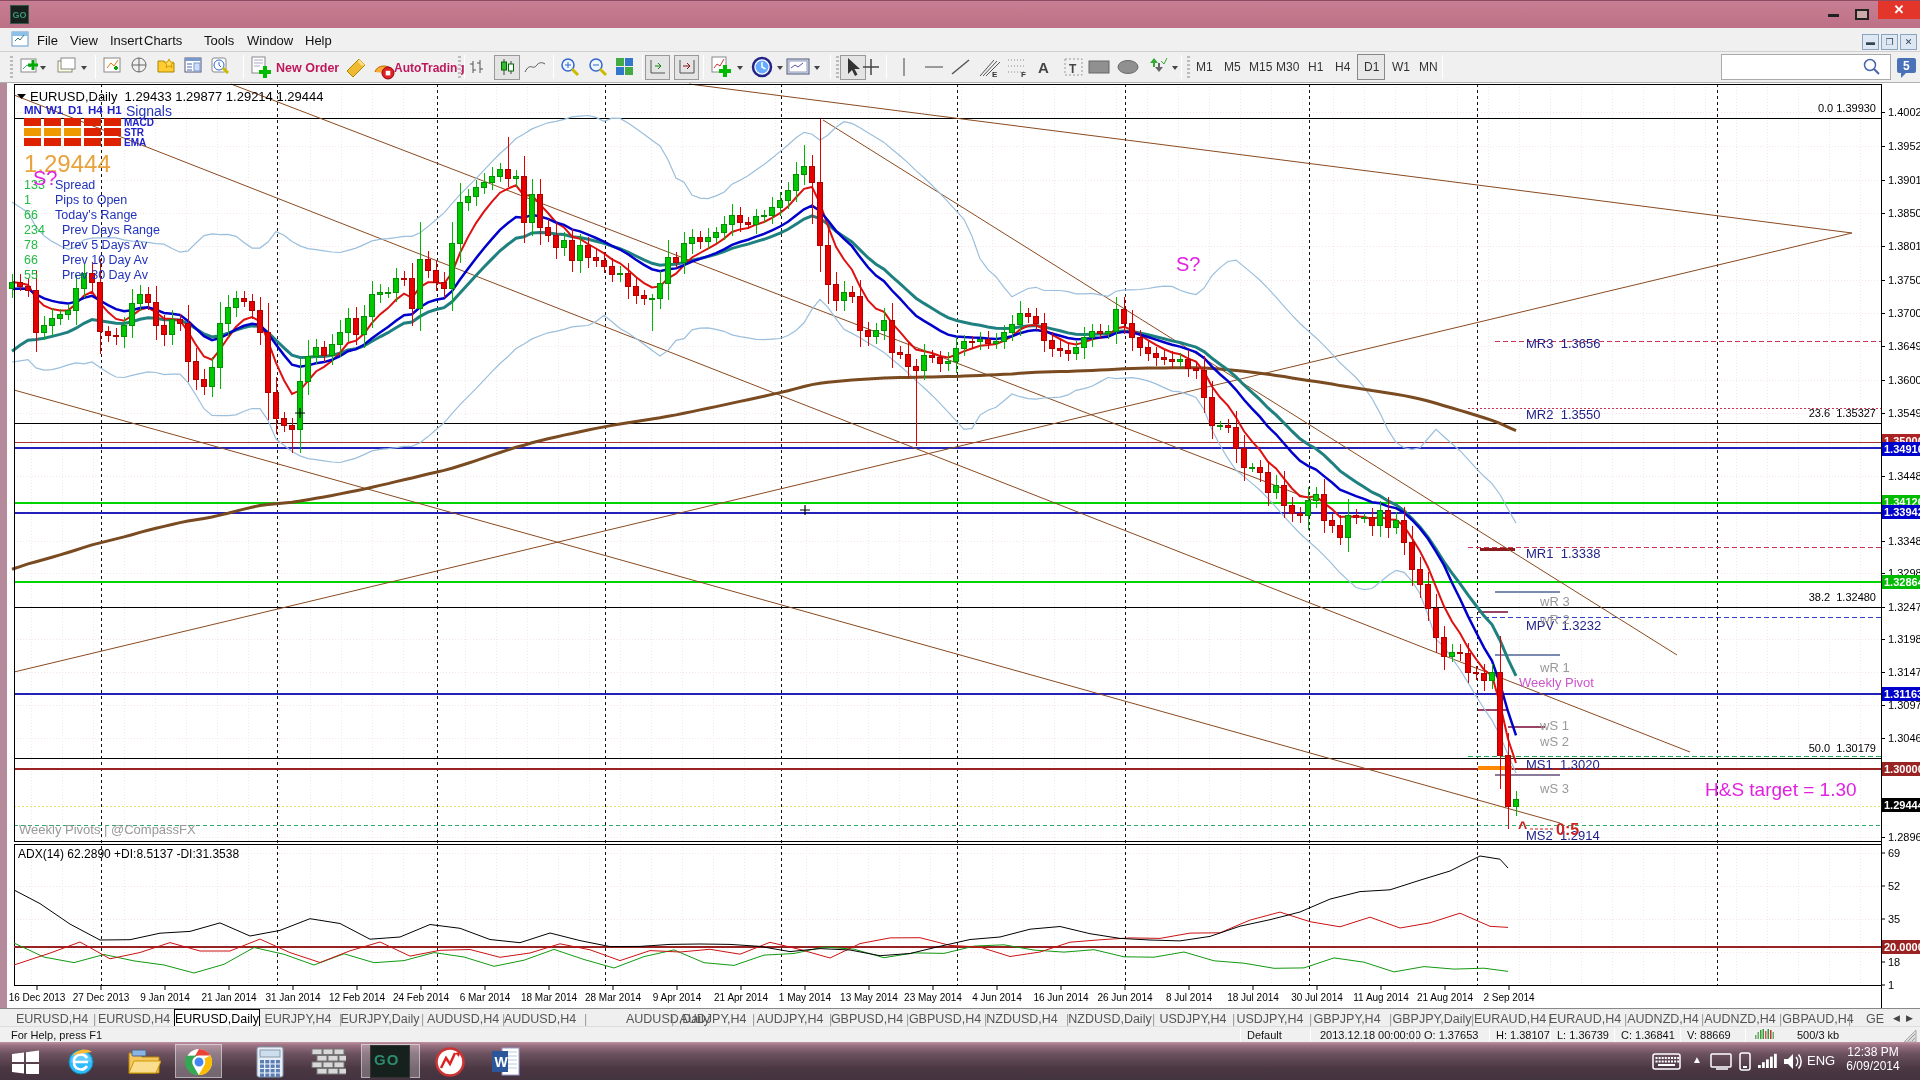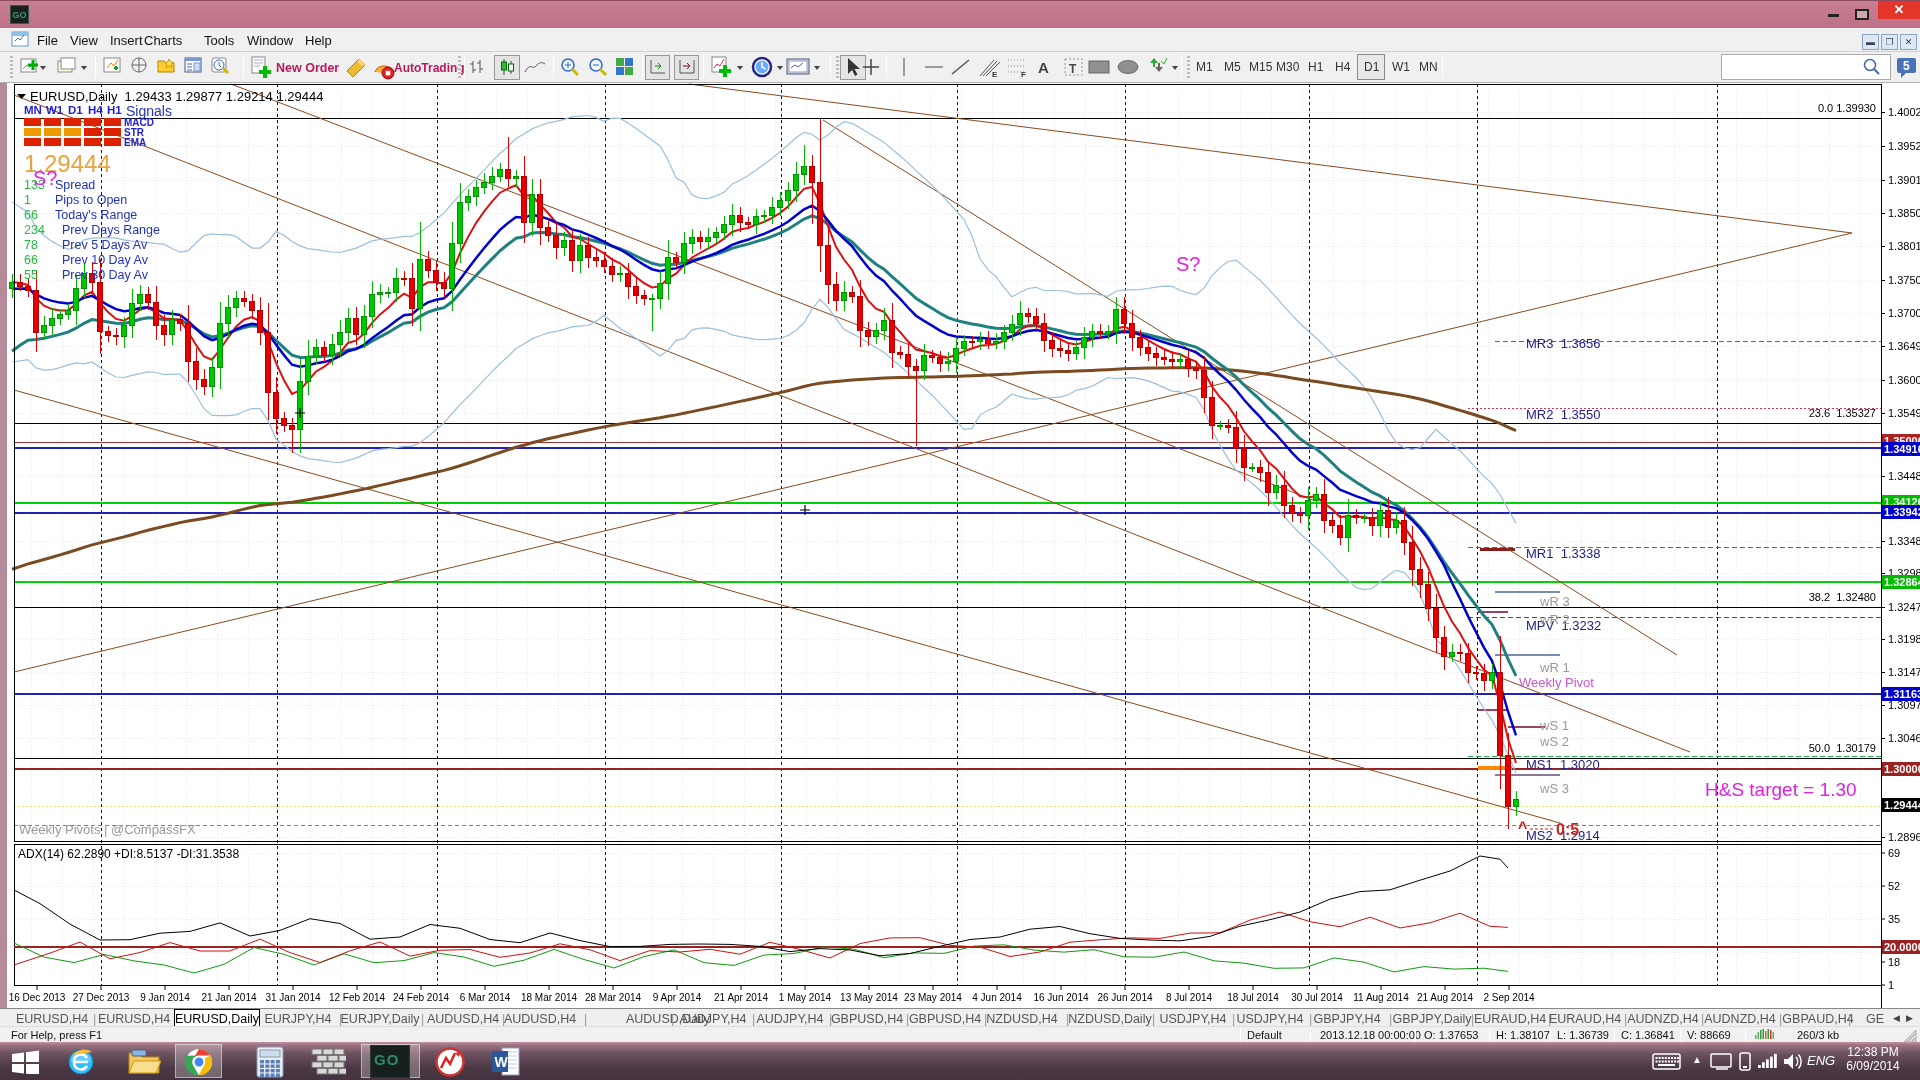--- a/index.html
+++ b/index.html
@@ -759,21 +759,21 @@
     <svg style="position:absolute;left:1753px;top:2px" width="26" height="12">
       <rect x="2.0" y="6" width="1.5" height="4" fill="#6a6"></rect>
       <rect x="4.5" y="3" width="1.5" height="7" fill="#6a6"></rect>
       <rect x="7.0" y="1" width="1.5" height="9" fill="#393"></rect>
       <rect x="9.5" y="0" width="1.5" height="10" fill="#393"></rect>
       <rect x="12.0" y="2" width="1.5" height="8" fill="#d55"></rect>
       <rect x="14.5" y="0" width="1.5" height="10" fill="#393"></rect>
       <rect x="17.0" y="1" width="1.5" height="9" fill="#b33"></rect>
       <rect x="19.5" y="3" width="1.5" height="7" fill="#6a6"></rect>
     </svg>
-    <div style="position:absolute;left:1797px;top:2px;">260/3 kb</div>
+    <div style="position:absolute;left:1797px;top:2px;">500/3 kb</div>
     <svg style="position:absolute;left:1902px;top:1px" width="16" height="15">
       <path d="M14 2 v12 h-12 z" fill="#ddd" stroke="#aaa"></path>
       <path d="M13 6 l-7 7 M13 10 l-3 3" stroke="#999"></path>
     </svg>
   </div>
 <div class="taskbar">
     <svg style="position:absolute;left:11px;top:8px" width="30" height="24">
 <path d="M1 4 l12 -1.6 v9.6 h-12 z M15 2.2 l13 -1.8 v11.6 h-13 z M1 14 h12 v9.6 l-12 -1.6 z M15 14 h13 v11.6 l-13 -1.8 z" fill="#fff"></path>
     </svg>
     <svg style="position:absolute;left:64px;top:4px" width="34" height="32">
@@ -883,14 +883,14 @@
       <rect x="1" y="12.0" width="2.8" height="3.0" fill="#fff"></rect>
       <rect x="5" y="9.2" width="2.8" height="5.8" fill="#fff"></rect>
       <rect x="9" y="6.4" width="2.8" height="8.6" fill="#fff"></rect>
       <rect x="13" y="3.6000000000000014" width="2.8" height="11.399999999999999" fill="#fff"></rect>
       <rect x="17" y="0.8000000000000007" width="2.8" height="14.2" fill="#fff"></rect>
     </svg>
     <svg style="position:absolute;left:1782px;top:10px" width="20" height="19">
 <path d="M2 7 h4 l5 -5 v15 l-5 -5 h-4 z" fill="#fff"></path>
       <path d="M14 5 a7 7 0 0 1 0 9 M16.5 2.5 a10.5 10.5 0 0 1 0 14" stroke="#fff" fill="none" stroke-width="1.5"></path>
     </svg>
-    <div style="position:absolute;left:1807px;top:11px;color:#fff;font-size:13px;font-style:italic;">ENG</div>
+    <div style="position:absolute;left:1807px;top:11px;color:#fff;font-size:13px;">ENG</div>
     <div style="position:absolute;left:1838px;top:3px;width:70px;color:#fff;font-size:12px;text-align:center;">12:38 PM<br>6/09/2014</div>
   </div>
 </body></html>

